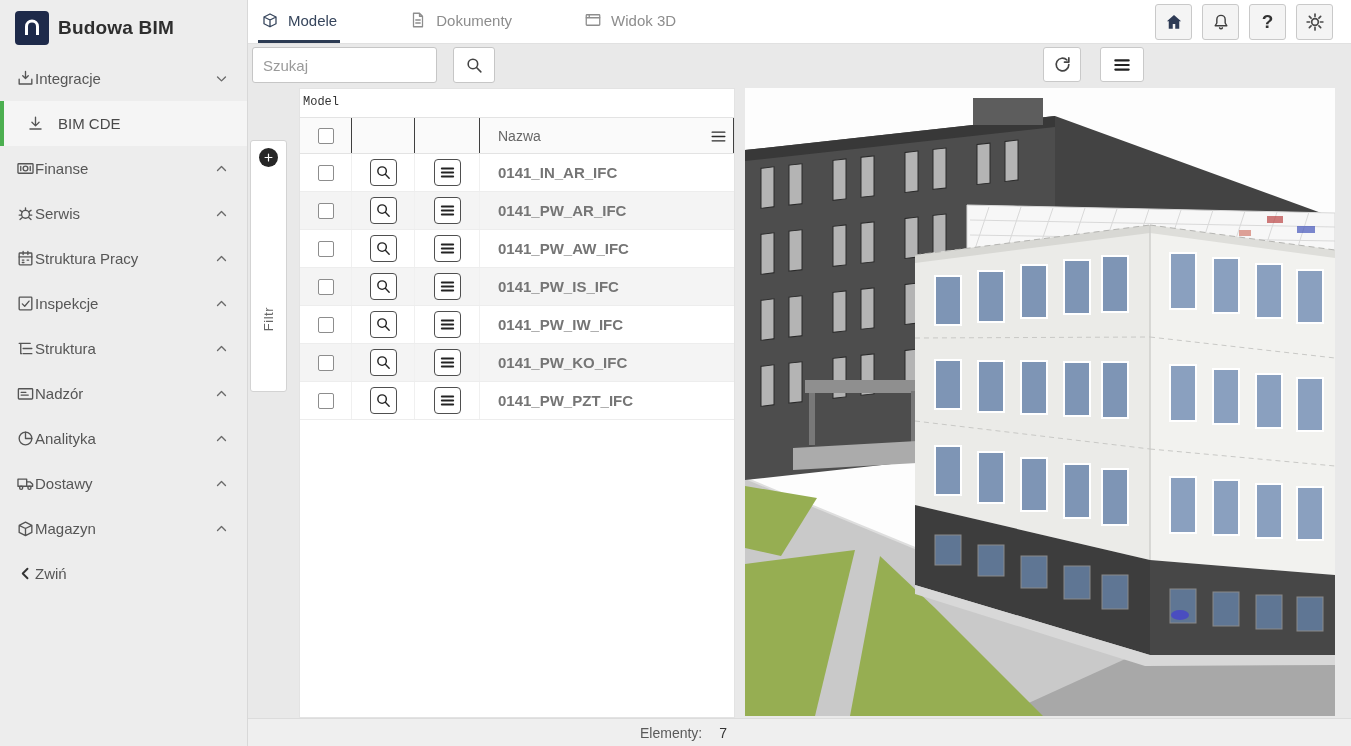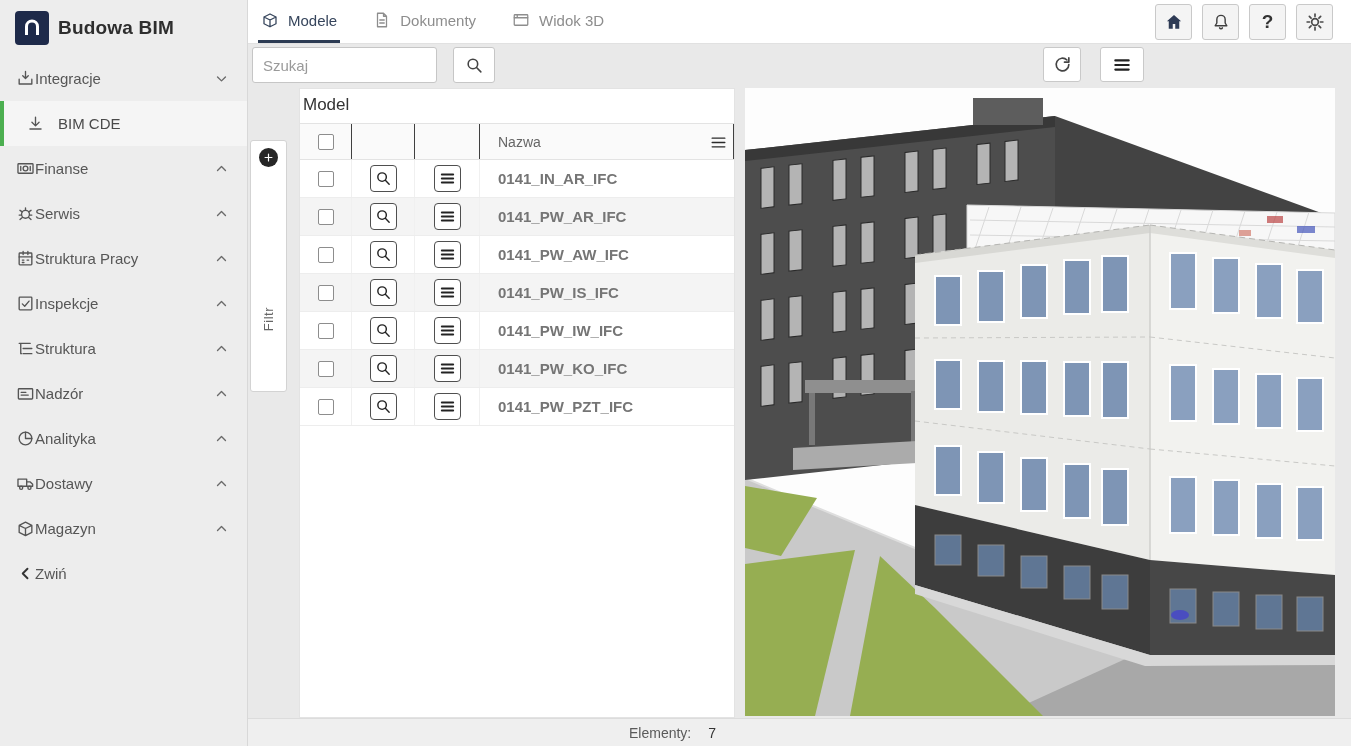--- a/index.html
+++ b/index.html
@@ -17,21 +17,21 @@
   #sidebar { position:absolute; left:0; top:0; width:248px; height:746px; background:#ededed; border-right:1px solid #d8d8d8; z-index:5; }
   .side-header { height:56px; display:flex; align-items:center; gap:9px; padding:0 15px; }
   .logo-box { width:34px; height:34px; background:#1e2a4a; border-radius:4px; display:flex; align-items:center; justify-content:center; flex:0 0 auto; }
   .app-title { font-size:19px; font-weight:bold; color:#2e2e2e; letter-spacing:.2px; }
   .side-item { height:45px; display:flex; align-items:center; padding:0 16px; font-size:15px; color:#565656; cursor:pointer; }
   .side-item .chev { margin-left:auto; color:#6a6a6a; }
   .sub-item { height:45px; display:flex; align-items:center; gap:13px; padding:0 16px 0 22px; font-size:15px; color:#4a4a4a; background:#f5f5f5; border-left:4px solid #4caf50; cursor:pointer; }
   .sicon { width:19px; height:19px; color:#555; flex:0 0 auto; }
 
   
-  #topbar { position:absolute; left:248px; top:0; width:1103px; height:44px; background:#ffffff; border-bottom:1px solid #e1e1e1; display:flex; align-items:stretch; z-index:4; }
+  #topbar { position:absolute; left:248px; top:0; width:1103px; height:44px; background:#ffffff; border-bottom:1px solid #e1e1e1; display:flex; align-items:stretch; z-index:4;gap:36px; }
   .tab { display:flex; align-items:center; gap:9px; margin:0 15px; padding:0 3px; font-size:15px; color:#8d8d8d; border-bottom:3px solid transparent; cursor:pointer; }
   .tab:first-child { margin-left:10px; }
   .tab.active { color:#36455c; border-bottom-color:#2d3c54; }
   .tab .ticon { width:18px; height:18px; }
   .top-icons { margin-left:auto; display:flex; gap:10px; align-items:center; padding-right:18px; }
   .icon-btn { width:37px; height:36px; background:#f4f4f4; border:1px solid #c9c9c9; border-radius:3px; display:flex; align-items:center; justify-content:center; cursor:pointer; }
   .icon-btn svg { width:20px; height:20px; }
   .qmark { font-size:19px; font-weight:bold; color:#333; }
 
   
@@ -40,21 +40,21 @@
   #search-btn { position:absolute; left:453px; top:47px; width:42px; height:36px; background:#fff; border:1px solid #c6c6c6; border-radius:3px; display:flex; align-items:center; justify-content:center; cursor:pointer; }
   #search-btn svg { width:19px; height:19px; color:#444; }
   #refresh-btn { position:absolute; left:1043px; top:47px; width:38px; height:35px; }
   #menu-btn { position:absolute; left:1100px; top:47px; width:44px; height:35px; }
   #refresh-btn, #menu-btn { background:#fff; border:1px solid #c9c9c9; border-radius:3px; display:flex; align-items:center; justify-content:center; cursor:pointer; }
   #refresh-btn svg { width:19px; height:19px; color:#444; }
   #menu-btn svg { width:20px; height:20px; color:#222; stroke-width:2.6; }
 
   
   #model-panel { position:absolute; left:299px; top:88px; width:436px; height:630px; background:#fff; border:1px solid #e3e3e3; z-index:2; }
-  .panel-title { font-size:17px; color:#333; padding:6px 0 8px 3px; }
+  .panel-title { font-size:12px; color:#333; padding:6px 0 8px 3px;font-family:Liberation Mono, monospace; }
   .thead { display:flex; height:37px; background:#fafafa; border-top:1px solid #e3e3e3; border-bottom:1px solid #e3e3e3; align-items:center; position:relative; }
   .thead .hc { height:100%; display:flex; align-items:center; border-right:1px solid #404040; }
   .c1 { width:52px; justify-content:center; }
   .c2 { width:63px; justify-content:center; }
   .c3 { width:65px; justify-content:center; }
   .c4 { flex:1; padding-left:18px; font-size:14px; color:#666; }
   .hmenu { position:absolute; right:6px; top:9px; width:19px; height:19px; color:#2b2b2b; stroke-width:2.6; cursor:pointer; }
   .trow { display:flex; height:38px; align-items:center; border-bottom:1px solid #ededed; }
   .trow:nth-child(even) { background:#f4f4f4; }
   .trow .tc { height:100%; display:flex; align-items:center; border-right:1px solid #f0f0f0;font-weight:bold; }
@@ -65,21 +65,21 @@
   .mini-btn.menu svg { stroke-width:2.8; }
 
   
   #filter-tab { position:absolute; left:250px; top:140px; width:37px; height:252px; background:#fff; border:1px solid #d3d3d3; border-radius:3px; z-index:3; display:flex; flex-direction:column; align-items:center; padding:7px 0 14px 0; cursor:pointer; }
   #filter-plus { width:19px; height:19px; border-radius:50%; background:#262626; border:none; display:flex; align-items:center; justify-content:center; cursor:pointer; padding:0; }
   #filter-plus svg { width:11px; height:11px; color:#fff; stroke-width:2.6; }
   .filtr-label { margin-top:auto; margin-bottom:46px; writing-mode:vertical-rl; transform:rotate(180deg); font-size:13px; color:#666; letter-spacing:.5px; }
 
   
   #footer-strip { position:absolute; left:248px; top:718px; width:1103px; height:28px; background:#efefef; border-top:1px solid #dcdcdc; }
-  .footer-inner { position:absolute; left:381px; top:0; height:100%; display:flex; align-items:center; gap:17px; font-size:14px; }
+  .footer-inner { position:absolute; left:392px; top:0; height:100%; display:flex; align-items:center; gap:17px; font-size:14px; }
   .footer-inner .flabel { color:#5a5a5a; }
   .footer-inner .fcount { color:#333; }
 
   
   #viewport { position:absolute; left:745px; top:88px; width:590px; height:628px; background:#fdfdfd; overflow:hidden; cursor:grab; }
 </style>
 </head>
 <body>
 
 <svg width="0" height="0" style="position:absolute" aria-hidden="true">

